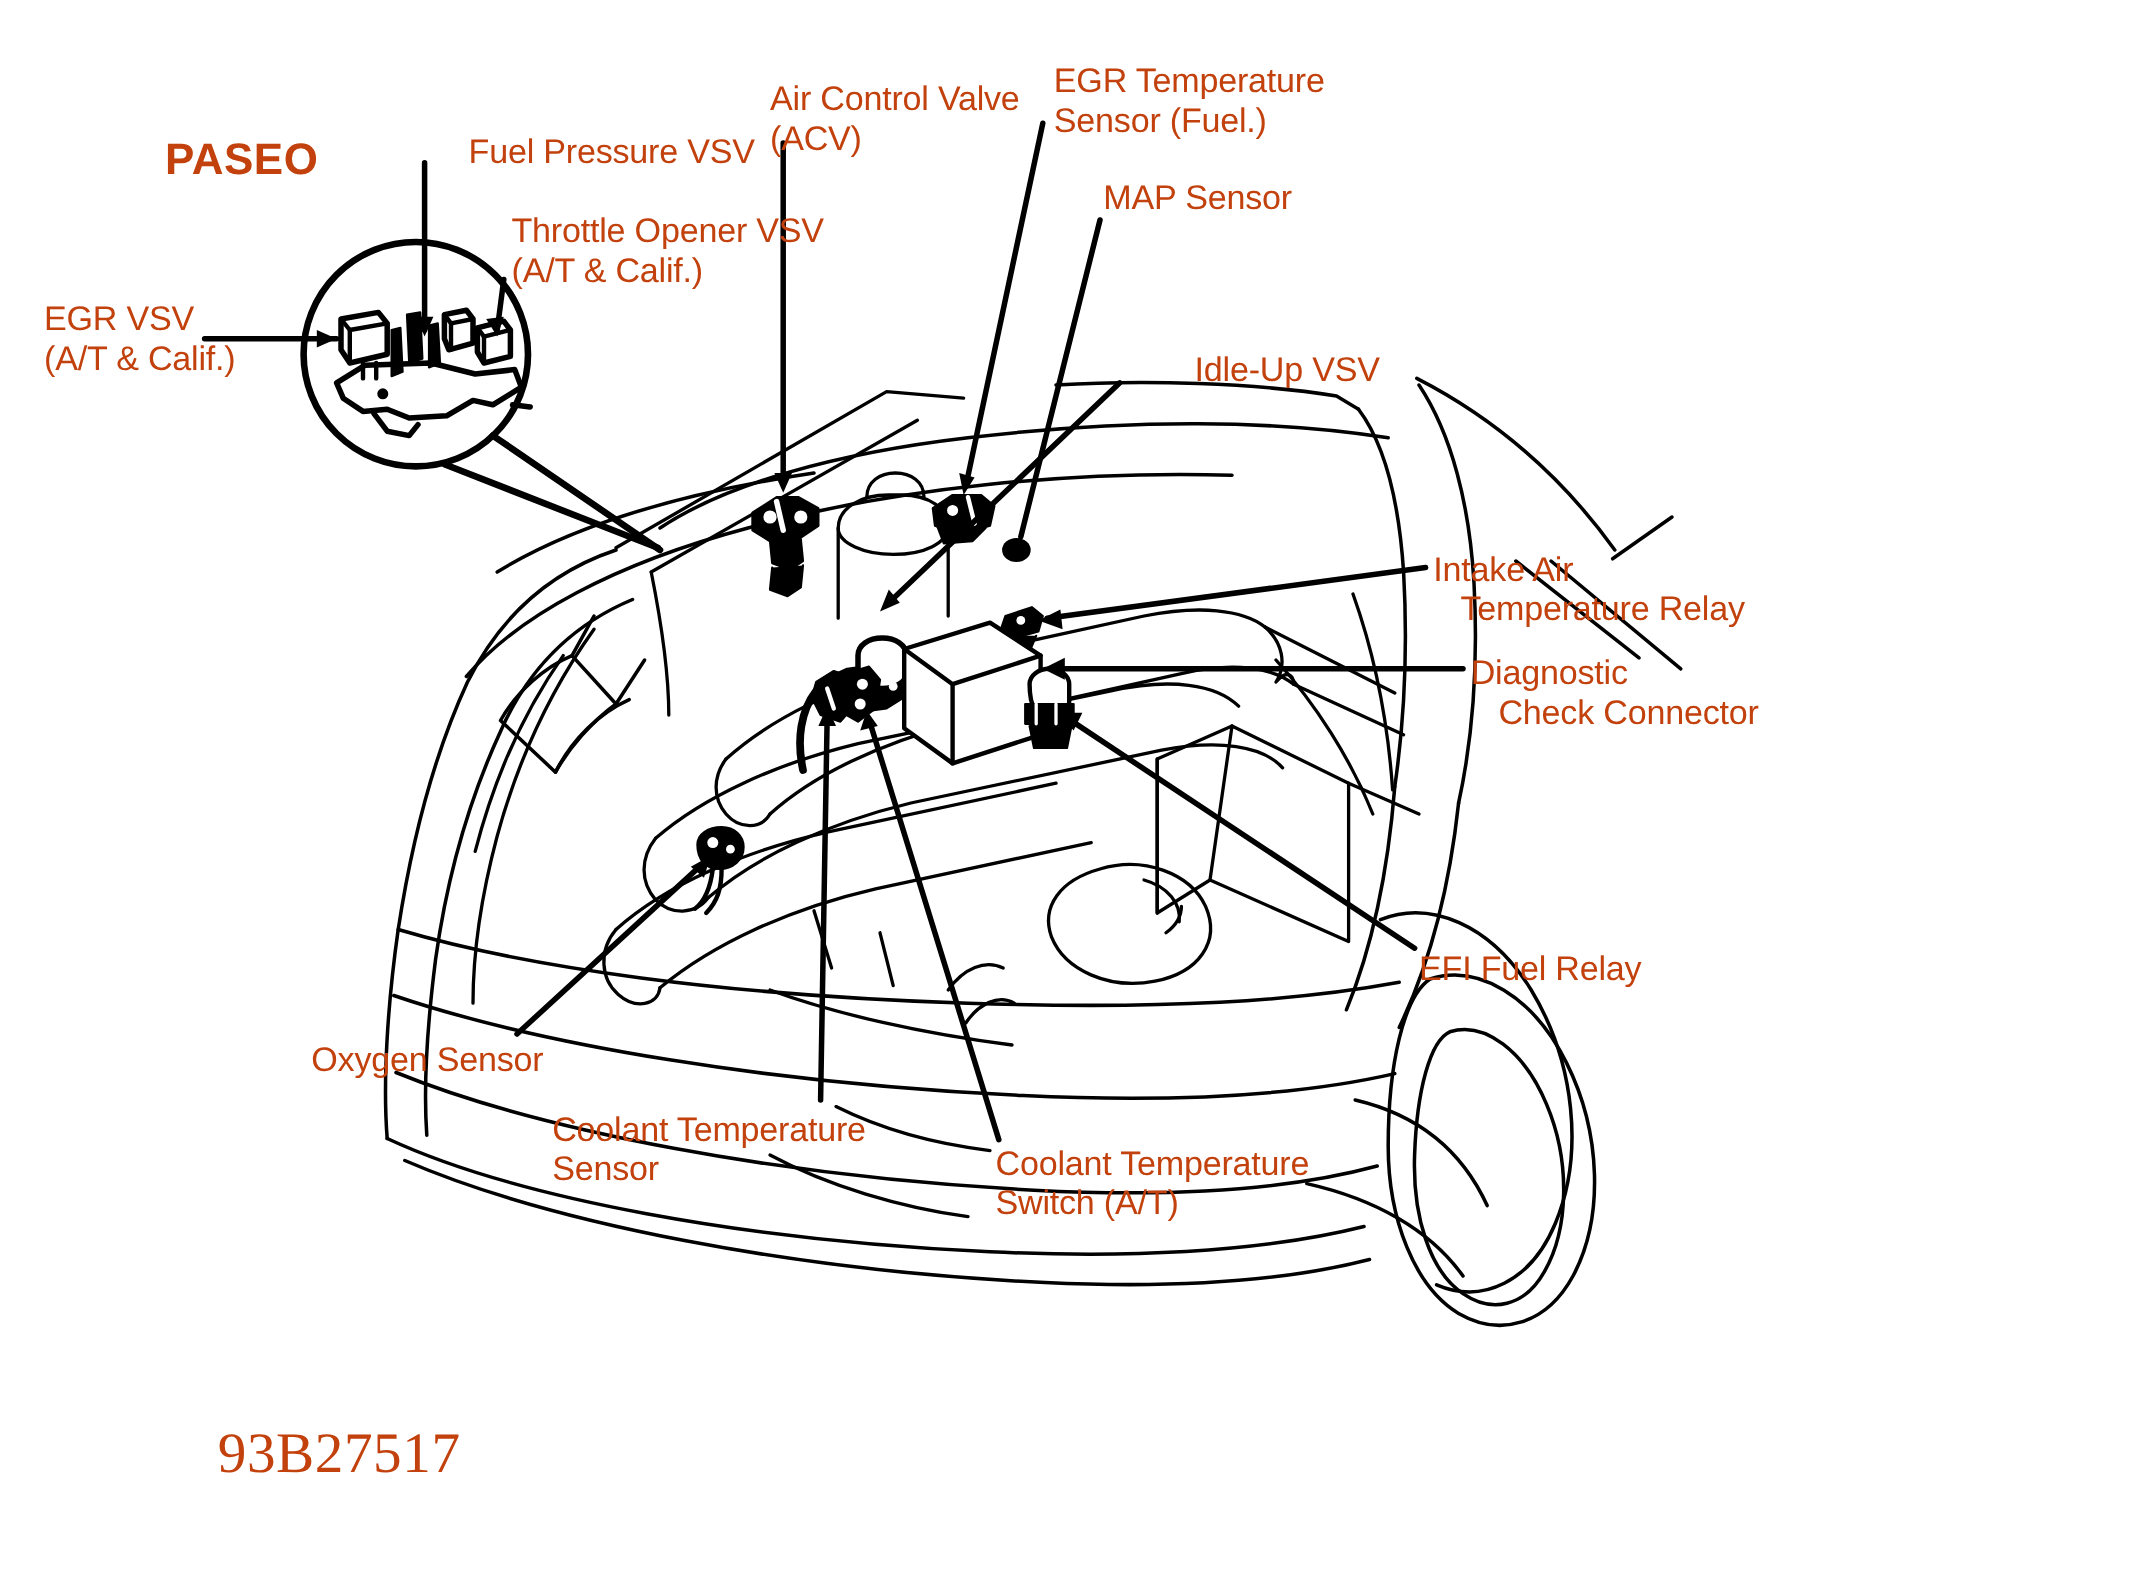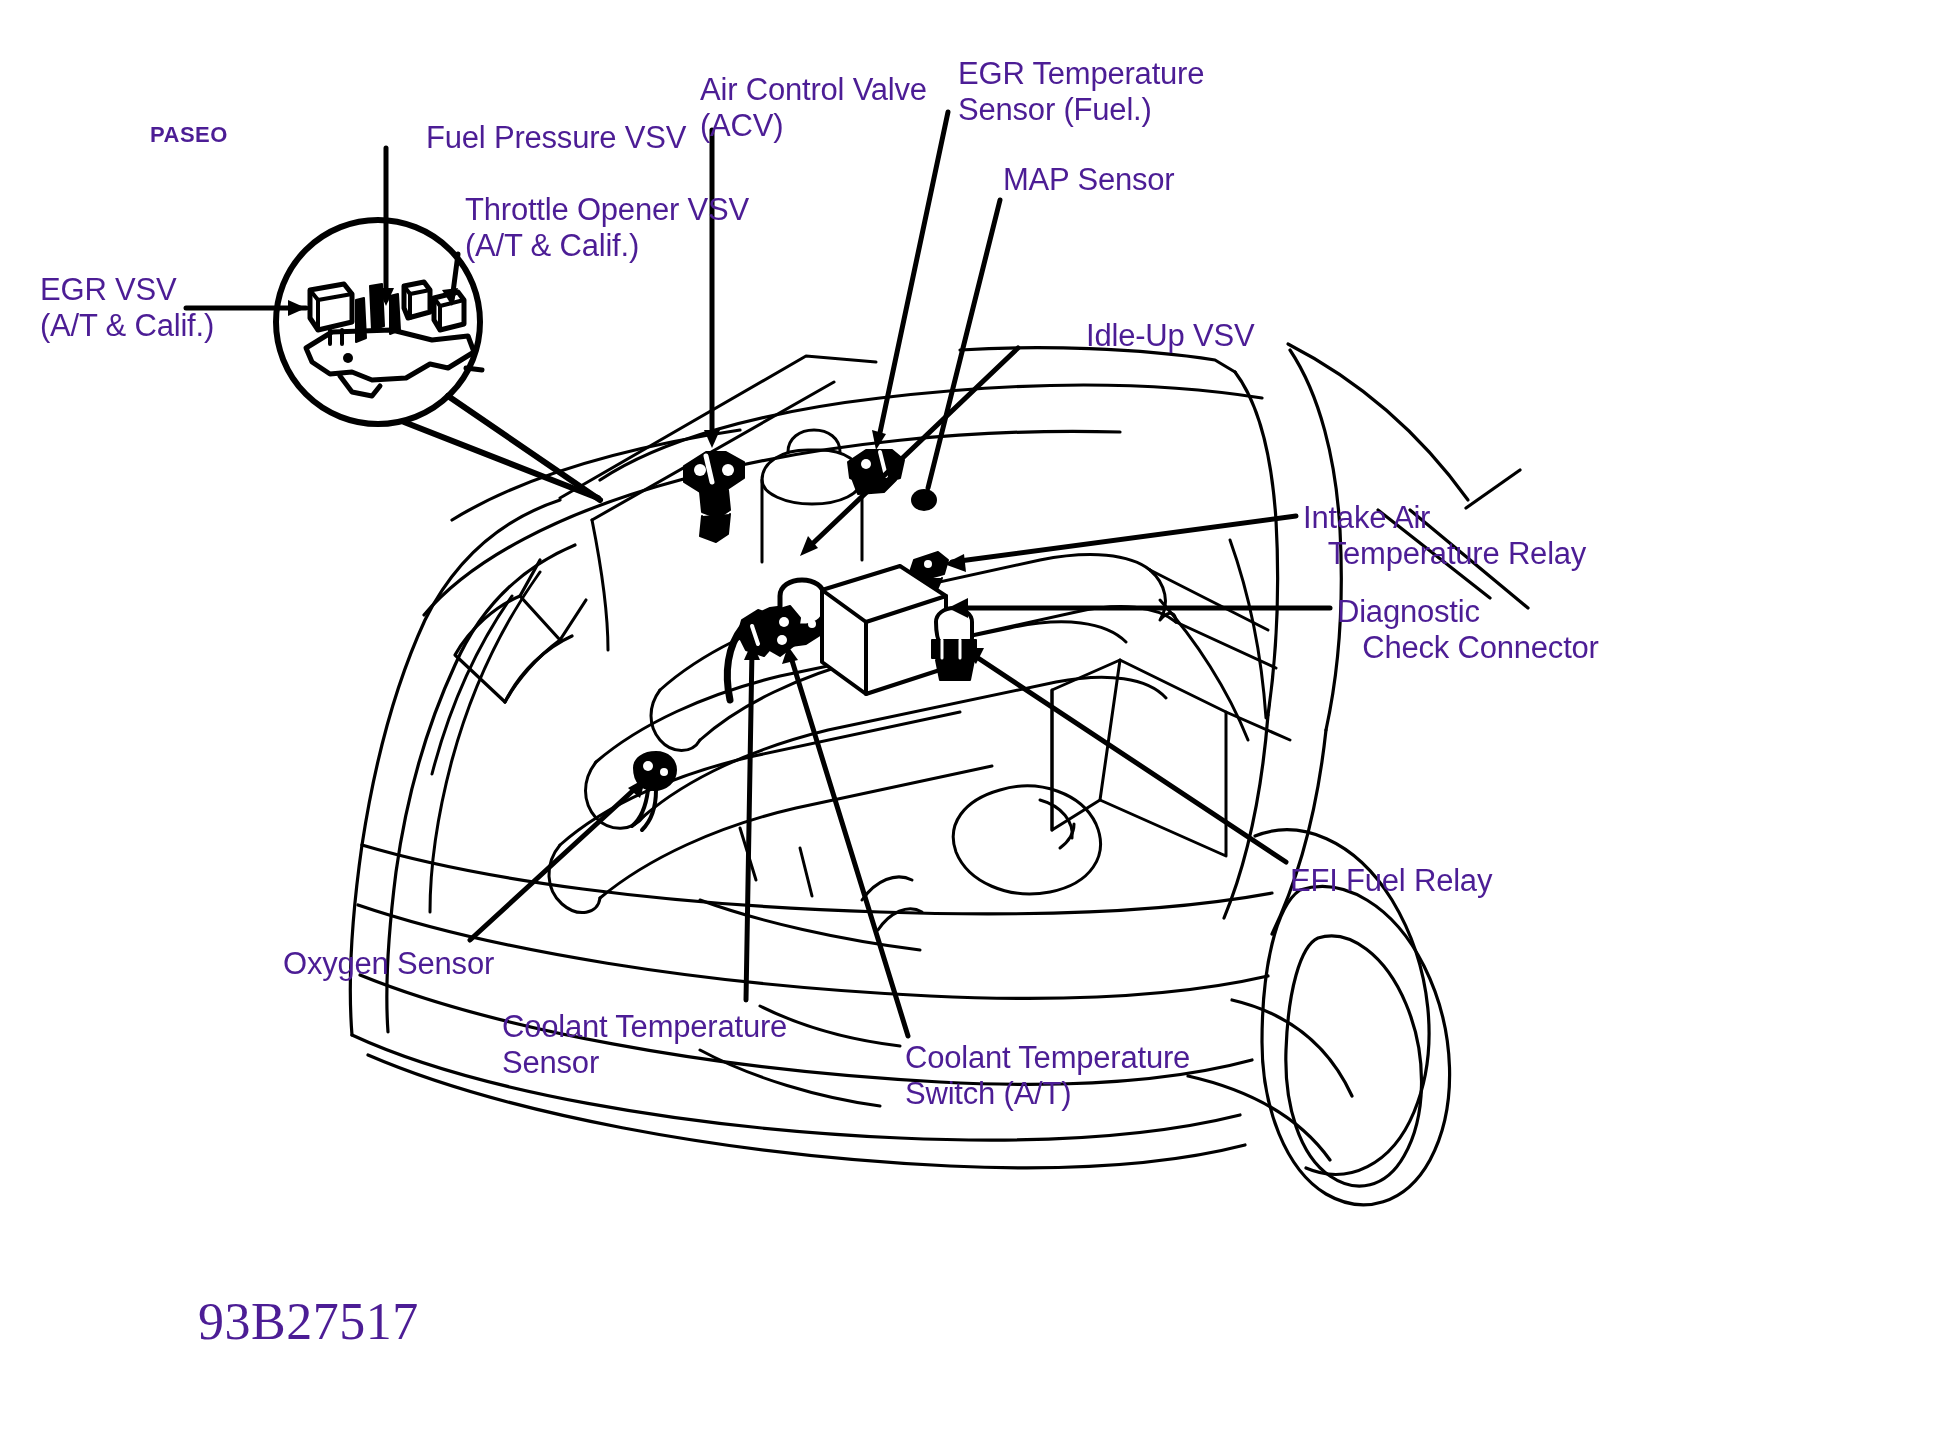--- a/index.html
+++ b/index.html
@@ -16,30 +16,30 @@
     font-family: "Liberation Sans", sans-serif;
   }
   #art {
     position: absolute;
     left: 0; top: 0;
     width: 1955px;
     height: 1444px;
   }
   .lbl {
     position: absolute;
-    color: #4c1d95;
+    color: #c2410c;
     font-family: "Liberation Sans", sans-serif;
     font-size: 31px;
     line-height: 1.16;
     white-space: pre;
     letter-spacing: -0.2px;
   }
   .lbl.model {
     font-weight: bold;
-    font-size: 22px;
+    font-size: 40px;
     letter-spacing: 0.5px;
   }
   .lbl.figid {
     font-family: "Liberation Serif", serif;
     font-size: 52px;
     letter-spacing: 0.5px;
   }
 </style>
 </head>
 <body>

